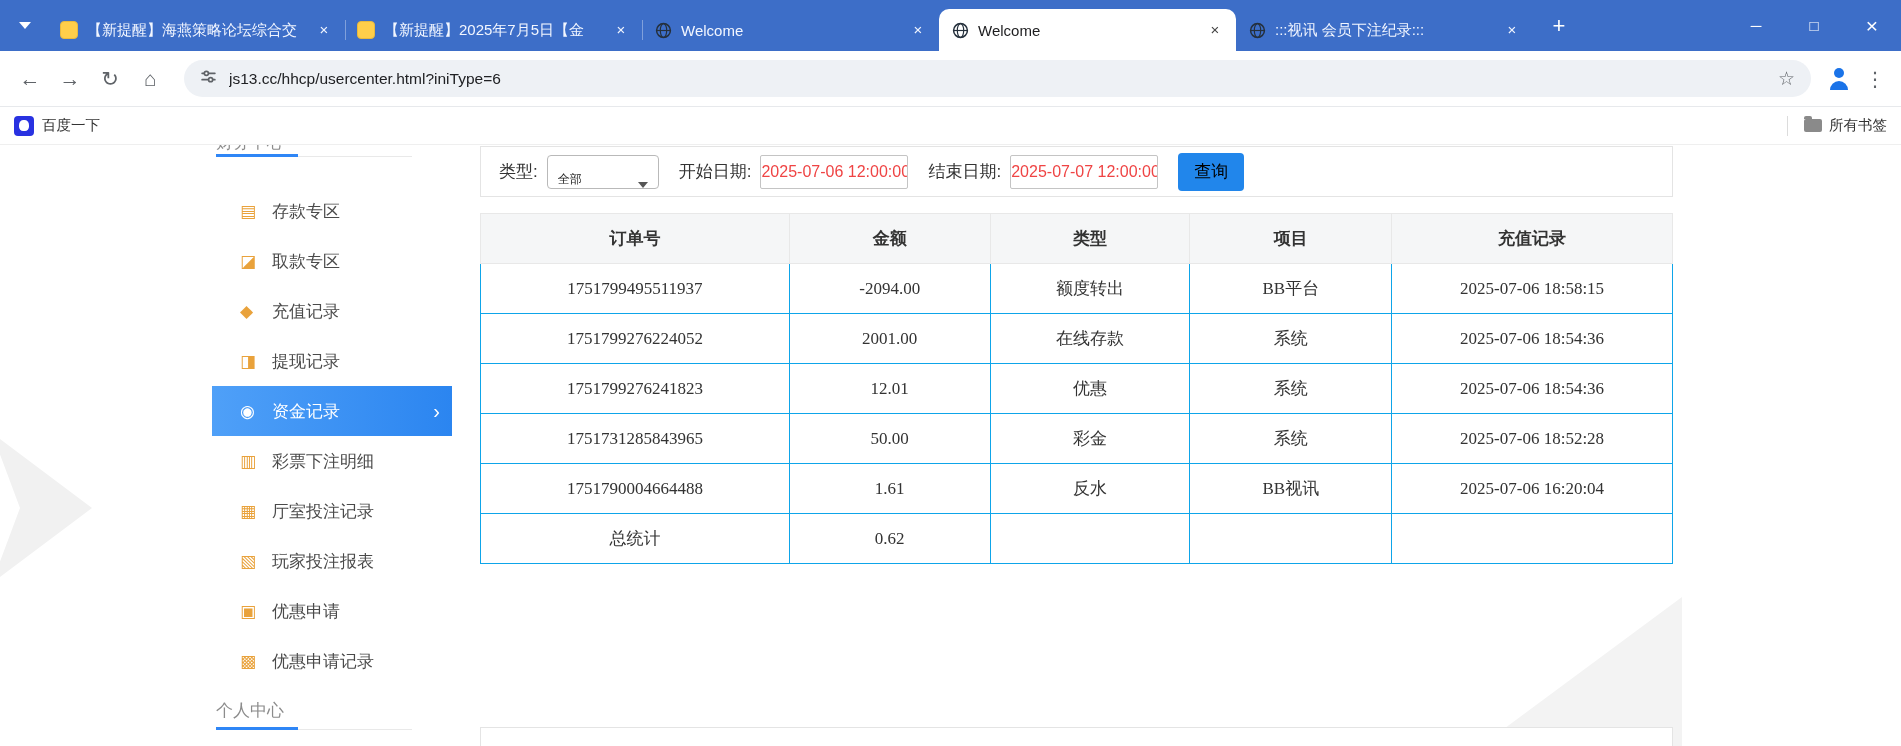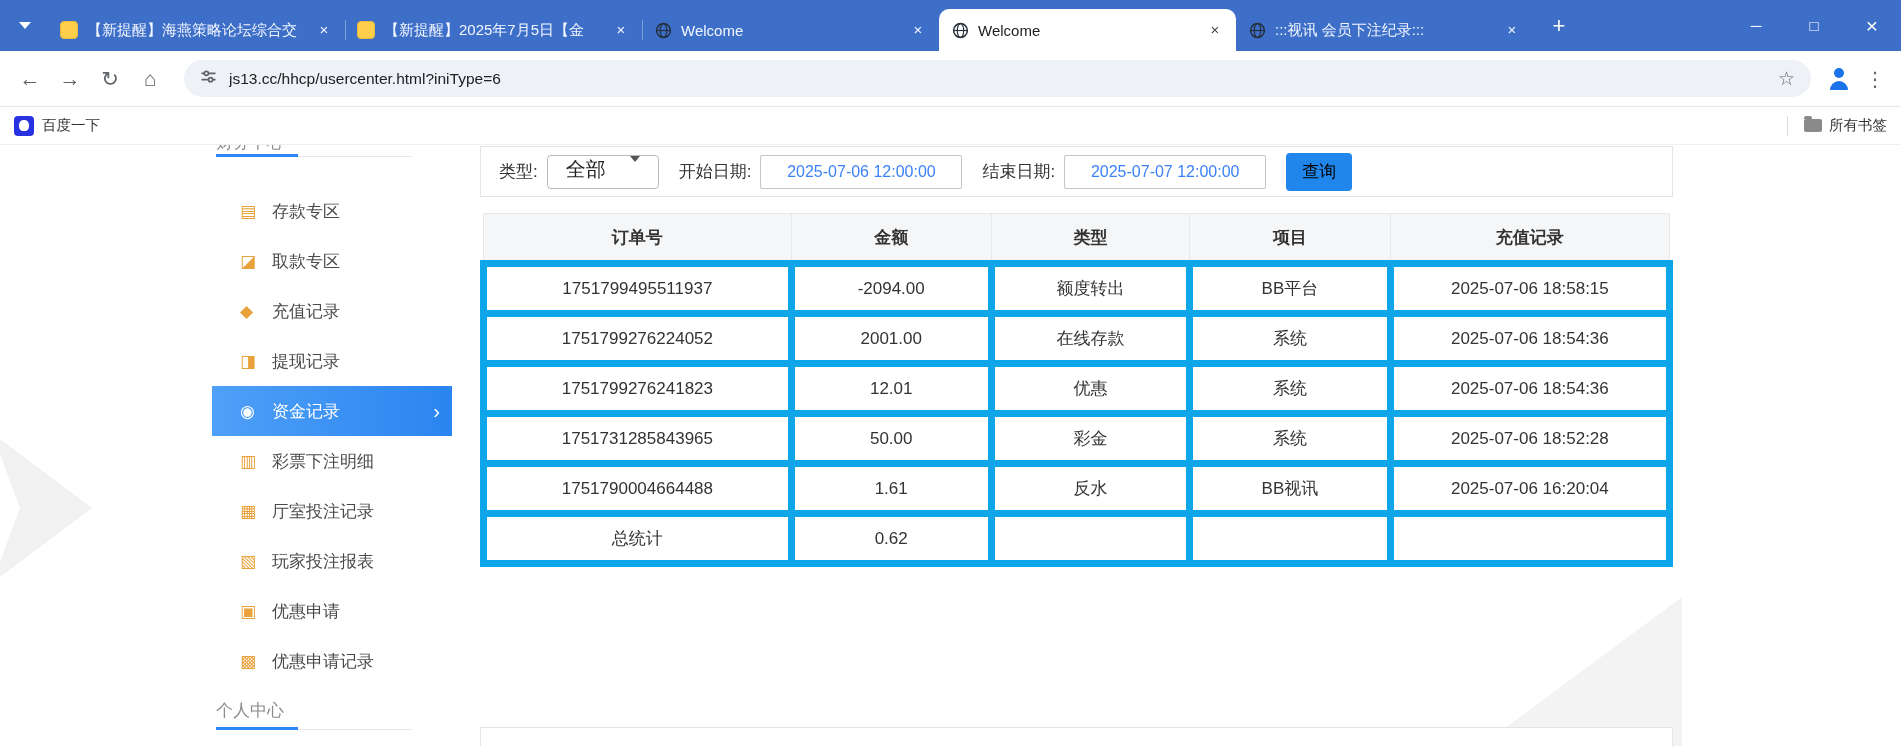--- a/index.html
+++ b/index.html
@@ -66,28 +66,28 @@
   .mi-icon { color:#E9A23B; width:32px; font-size:17px; flex:0 0 auto; }
   .menu-item.selected { background:linear-gradient(90deg,#4FA0F8,#2B85F0); color:#fff; }
   .menu-item.selected .mi-icon { color:#fff; }
   .mi-chevron { margin-left:auto; color:#fff; font-size:20px; }
 
   
   .main { position:absolute; left:480px; top:0; width:1193px; }
   .filterbar { position:absolute; top:1px; left:0; width:1193px; height:51px; border:1px solid #E4E4E4; background:#fff; display:flex; align-items:center; padding:0 18px; font-size:17px; color:#333; }
   .f-label { margin-right:9px; white-space:nowrap; }
   .f-label.gap { margin-left:20px; }
-  .selectbox { width:112px; height:34px; border:1px solid #B9B9B9; border-radius:4px; background:#fff; display:flex; align-items:flex-start; justify-content:space-between; padding:0 18px; font-size:20px; color:#222; }
+  .selectbox { width:112px; height:34px; border:1px solid #B9B9B9; border-radius:4px; background:#fff; display:flex; align-items:flex-end; justify-content:space-between; padding:0 10px; font-size:12px; color:#222; }
   .sel-caret { width:0; height:0; border-left:5px solid transparent; border-right:5px solid transparent; border-top:6px solid #555; }
-  .date-input { width:202px; height:34px; border:1px solid #C4C4C4; border-radius:2px; font-size:16px; color:#3b82f6; text-align:center; font-family:"Liberation Sans","DejaVu Sans",sans-serif; background:#fff; }
+  .date-input { width:148px; height:34px; border:1px solid #C4C4C4; border-radius:2px; font-size:16px; color:#ef4444; text-align:center; font-family:"Liberation Sans","DejaVu Sans",sans-serif; background:#fff; }
   .query-btn { margin-left:20px; width:66px; height:38px; background:#2186EB; border:none; border-radius:4px; color:#000000; font-size:17px; cursor:pointer; }
 
   .data-table { position:absolute; top:68px; left:0; width:1193px; border-collapse:collapse; font-size:17px; color:#333; background:#fff; }
   .data-table th { height:50px; background:#F5F6F7; font-weight:bold; border:1px solid #E8E8E8; text-align:center; font-size:17px; }
-  .data-table td { height:50px; border:7px solid #0ea5e9; text-align:center; }
+  .data-table td { height:50px; border:1px solid #0ea5e9; text-align:center;font-family:Liberation Serif, serif; }
   .bottom-box { position:absolute; top:582px; left:0; width:1193px; height:60px; border:1px solid #E4E4E4; background:#fff; }
 </style>
 </head>
 <body>
 
 <div class="screen">
 
   <div class="tabstrip">
     <div class="tabsearch">
         <span class="caret-down-w"></span>

